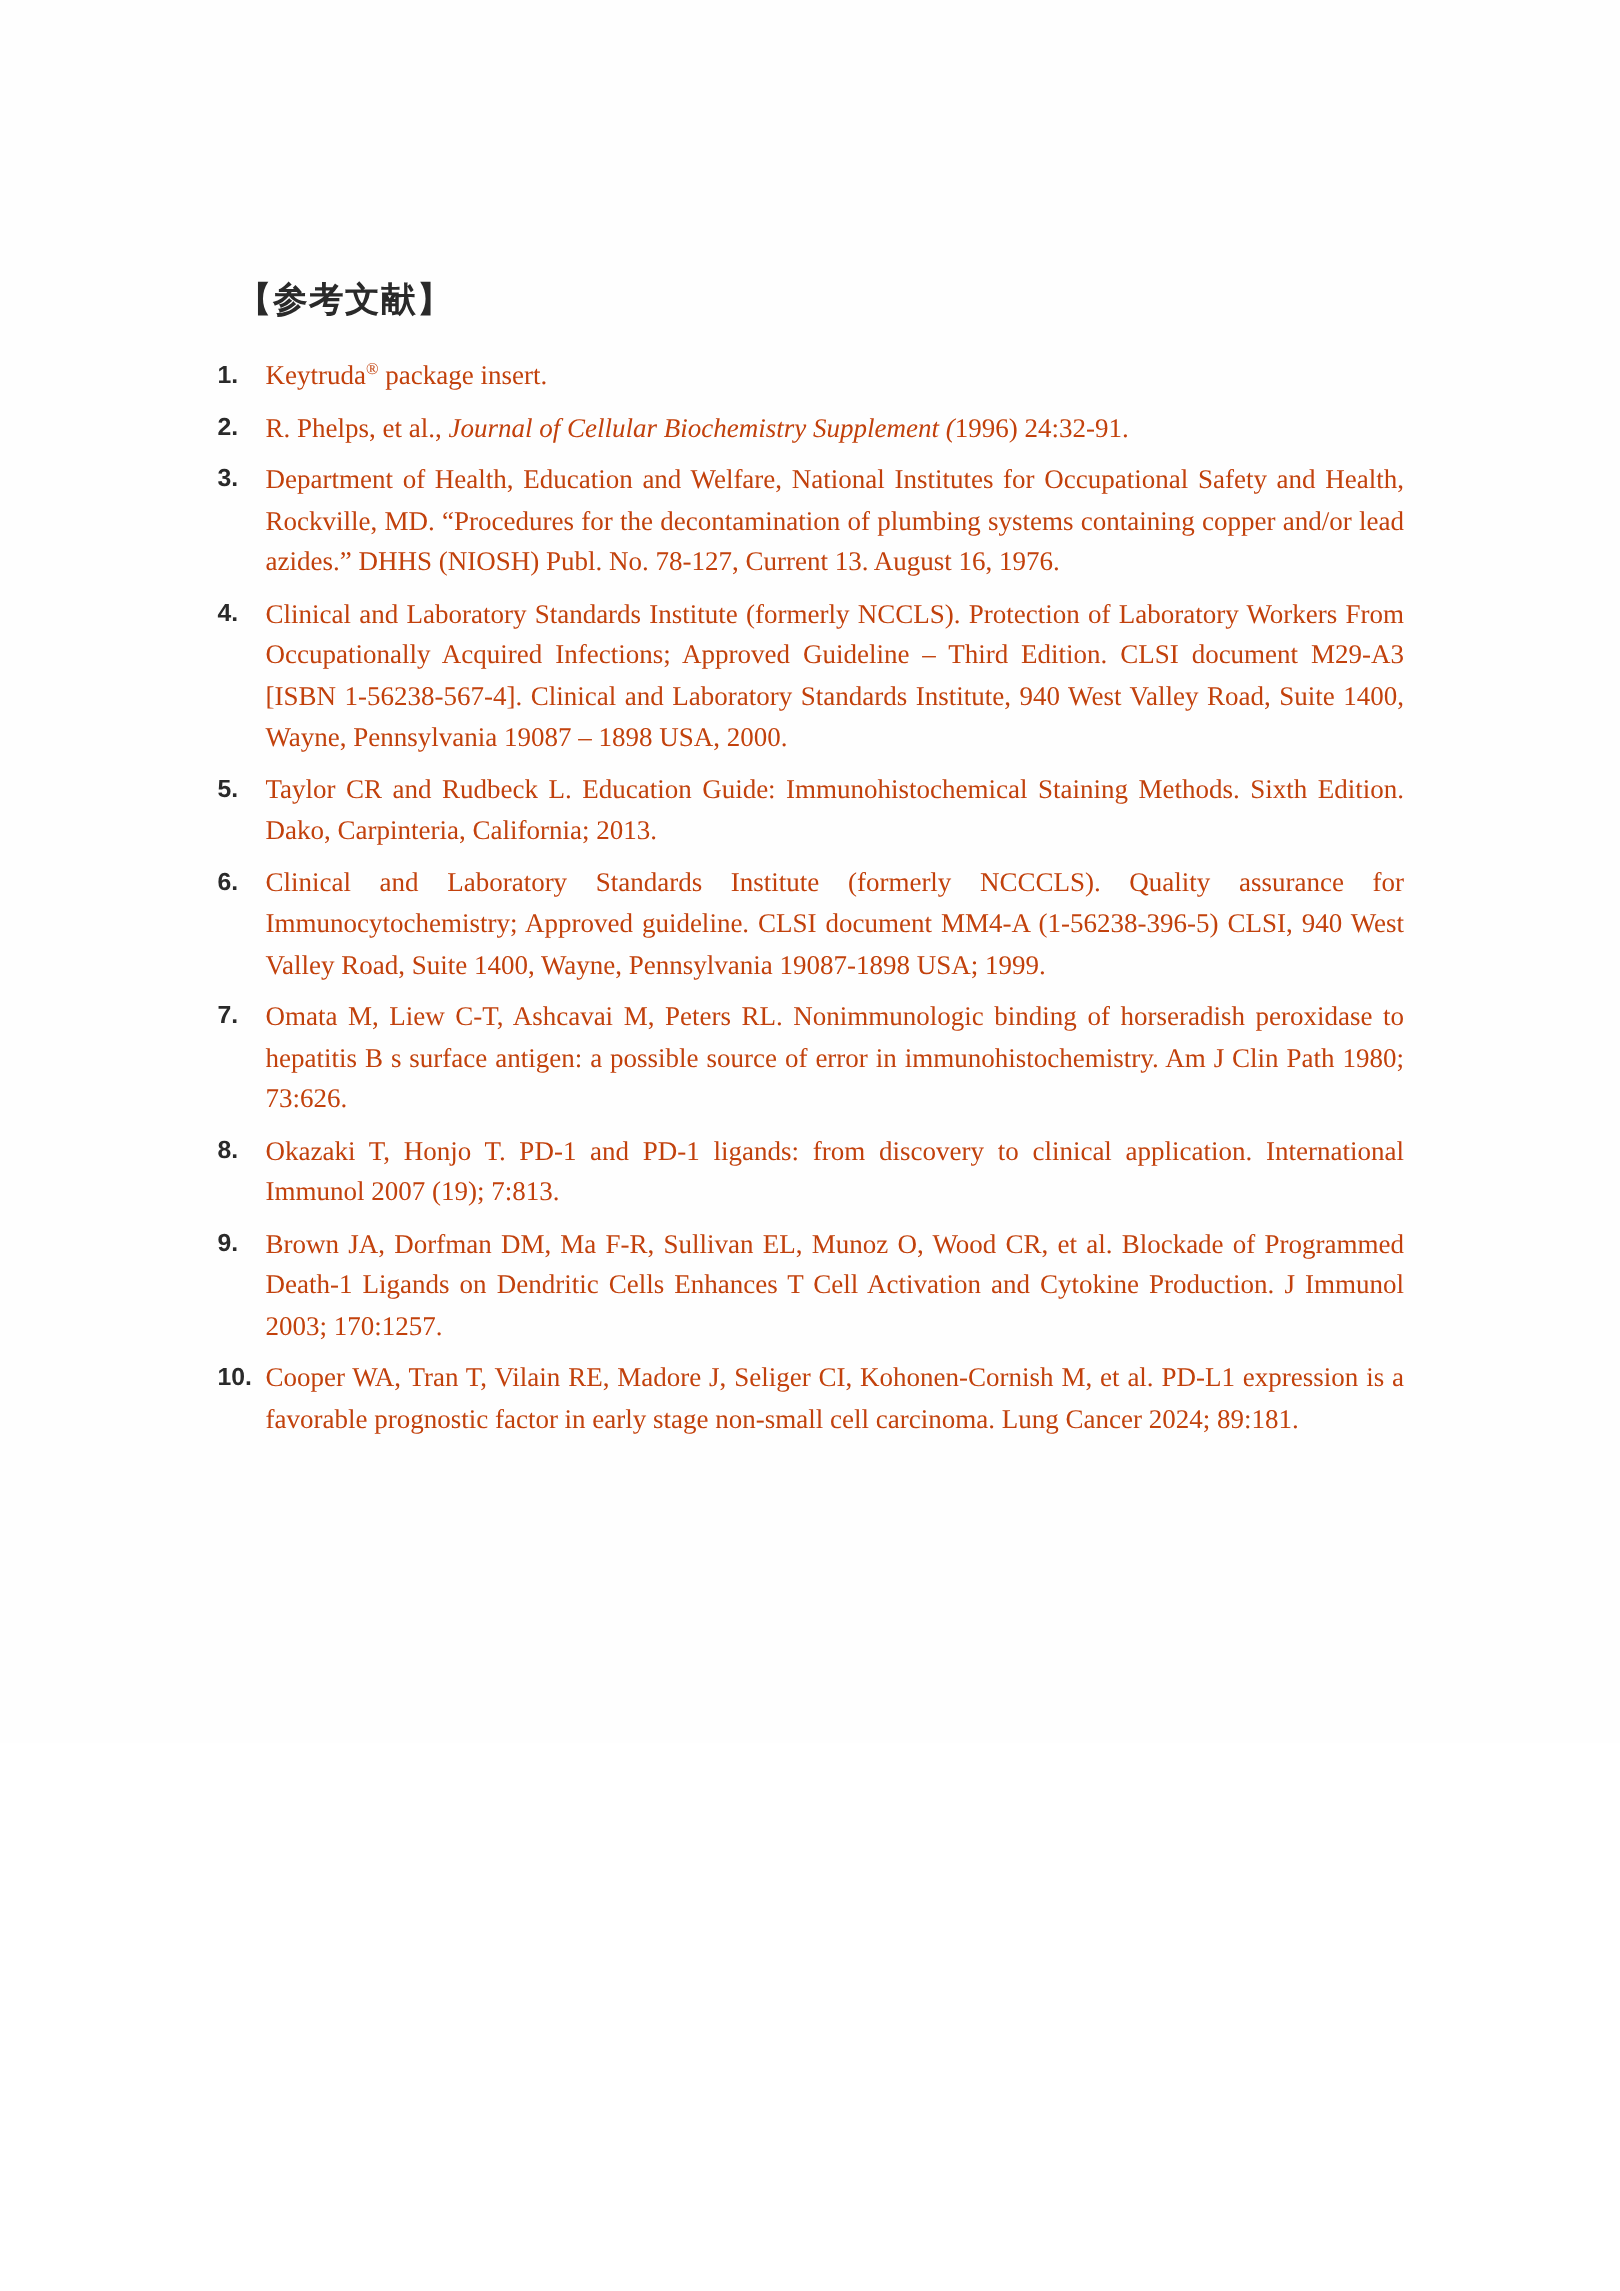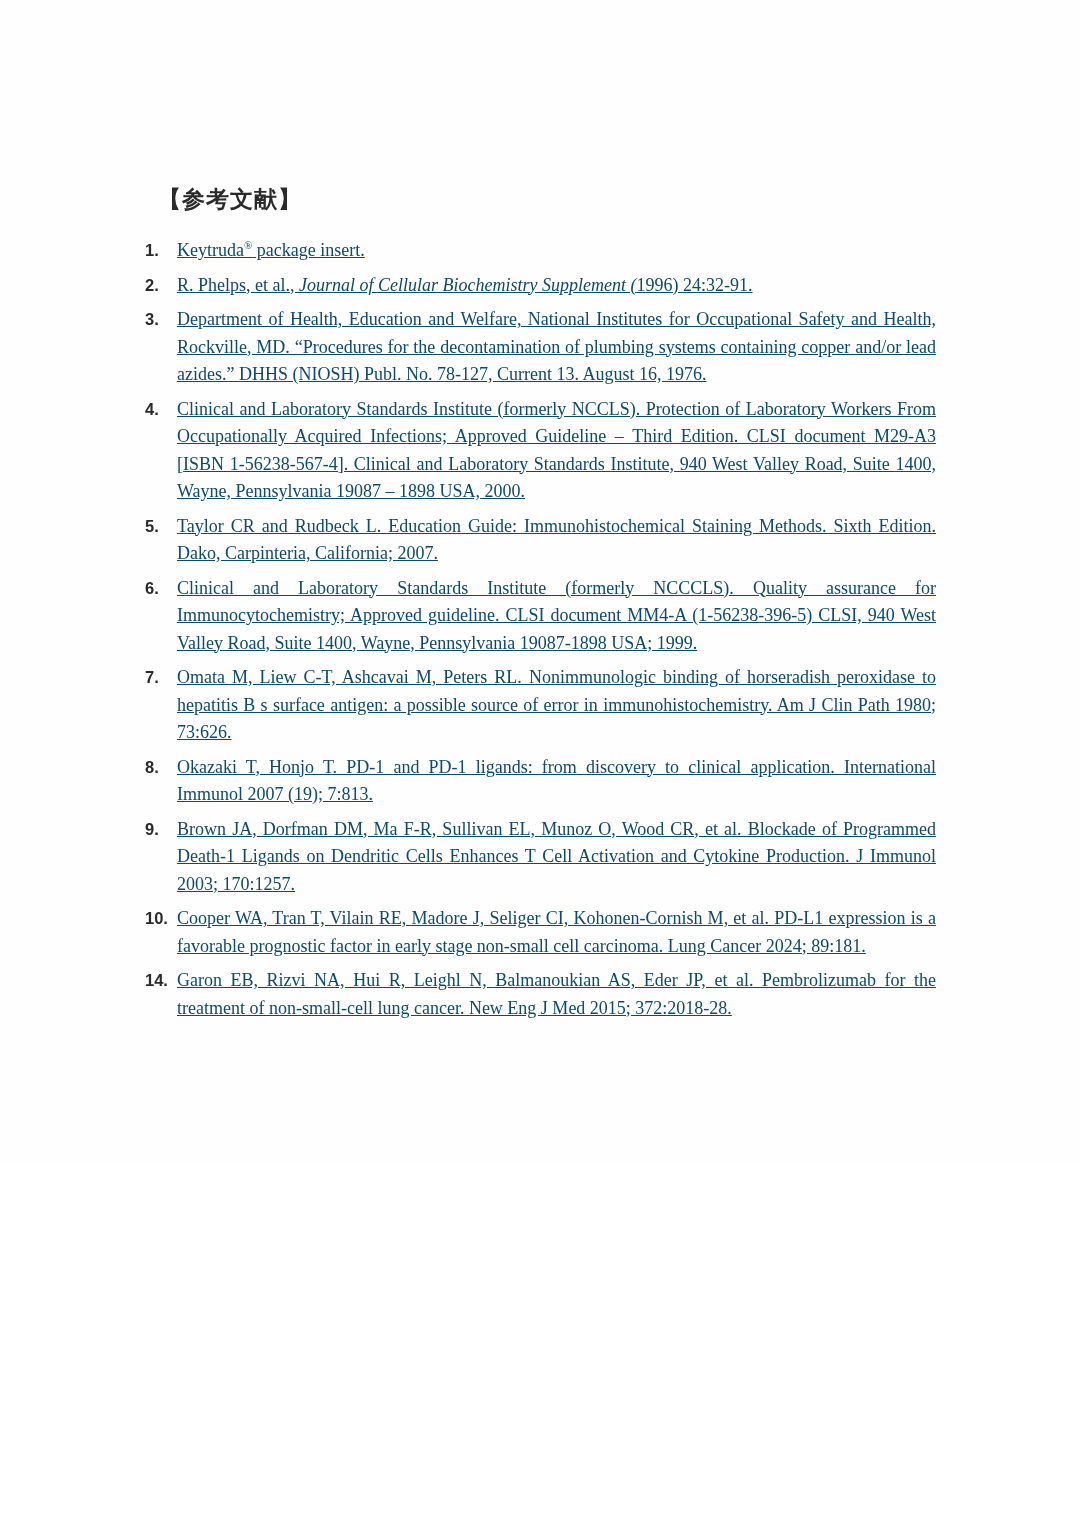--- a/index.html
+++ b/index.html
@@ -43,22 +43,21 @@
     font-size: 16.5px;
     line-height: 27.5px;
     color: #2a2a2a;
   }
   .ref-text {
     flex: 1 1 auto;
     font-size: 18px;
     line-height: 27.5px;
     text-align: justify;
     text-justify: inter-word;
-    color: #0c4a6e;
-    text-decoration: underline;
+    color: #c2410c;
   }
   .ref-text i {
     font-style: italic;
   }
   .ref-text sup {
     font-size: 11px;
     line-height: 0;
     vertical-align: super;
   }
   .footer {
@@ -101,21 +100,21 @@
       <div class="ref-row">
         <span class="ref-num">3.</span>
         <span class="ref-text"><span>Department of Health, Education and Welfare, National Institutes for Occupational Safety and Health, Rockville, MD. “Procedures for the decontamination of plumbing systems containing copper and/or lead azides.” DHHS (NIOSH) Publ. No. 78-127, Current 13. August 16, 1976.</span></span>
       </div>
       <div class="ref-row">
         <span class="ref-num">4.</span>
         <span class="ref-text"><span>Clinical and Laboratory Standards Institute (formerly NCCLS). Protection of Laboratory Workers From Occupationally Acquired Infections; Approved Guideline – Third Edition. CLSI document M29-A3 [ISBN 1-56238-567-4]. Clinical and Laboratory Standards Institute, 940 West Valley Road, Suite 1400, Wayne, Pennsylvania 19087 – 1898 USA, 2000.</span></span>
       </div>
       <div class="ref-row">
         <span class="ref-num">5.</span>
-        <span class="ref-text"><span>Taylor CR and Rudbeck L. Education Guide: Immunohistochemical Staining Methods. Sixth Edition. Dako, Carpinteria, California; 2007.</span></span>
+        <span class="ref-text"><span>Taylor CR and Rudbeck L. Education Guide: Immunohistochemical Staining Methods. Sixth Edition. Dako, Carpinteria, California; 2013.</span></span>
       </div>
       <div class="ref-row">
         <span class="ref-num">6.</span>
         <span class="ref-text"><span>Clinical and Laboratory Standards Institute (formerly NCCCLS). Quality assurance for Immunocytochemistry; Approved guideline. CLSI document MM4-A (1-56238-396-5) CLSI, 940 West Valley Road, Suite 1400, Wayne, Pennsylvania 19087-1898 USA; 1999.</span></span>
       </div>
       <div class="ref-row">
         <span class="ref-num">7.</span>
         <span class="ref-text"><span>Omata M, Liew C-T, Ashcavai M, Peters RL. Nonimmunologic binding of horseradish peroxidase to hepatitis B s surface antigen: a possible source of error in immunohistochemistry. Am J Clin Path 1980; 73:626.</span></span>
       </div>
       <div class="ref-row">
@@ -123,24 +122,20 @@
         <span class="ref-text"><span>Okazaki T, Honjo T. PD-1 and PD-1 ligands: from discovery to clinical application. International Immunol 2007 (19); 7:813.</span></span>
       </div>
       <div class="ref-row">
         <span class="ref-num">9.</span>
         <span class="ref-text"><span>Brown JA, Dorfman DM, Ma F-R, Sullivan EL, Munoz O, Wood CR, et al. Blockade of Programmed Death-1 Ligands on Dendritic Cells Enhances T Cell Activation and Cytokine Production. J Immunol 2003; 170:1257.</span></span>
       </div>
       <div class="ref-row">
         <span class="ref-num">10.</span>
         <span class="ref-text"><span>Cooper WA, Tran T, Vilain RE, Madore J, Seliger CI, Kohonen-Cornish M, et al. PD-L1 expression is a favorable prognostic factor in early stage non-small cell carcinoma. Lung Cancer 2024; 89:181.</span></span>
       </div>
-      <div class="ref-row">
-        <span class="ref-num">14.</span>
-        <span class="ref-text"><span>Garon EB, Rizvi NA, Hui R, Leighl N, Balmanoukian AS, Eder JP, et al. Pembrolizumab for the treatment of non-small-cell lung cancer. New Eng J Med 2015; 372:2018-28.</span></span>
-      </div>
     </div>
 
   <div class="footer">
     <span class="dash">—</span>
     <span class="page-number">66</span>
     <span class="dash">—</span>
   </div>
 
 </div>
 

